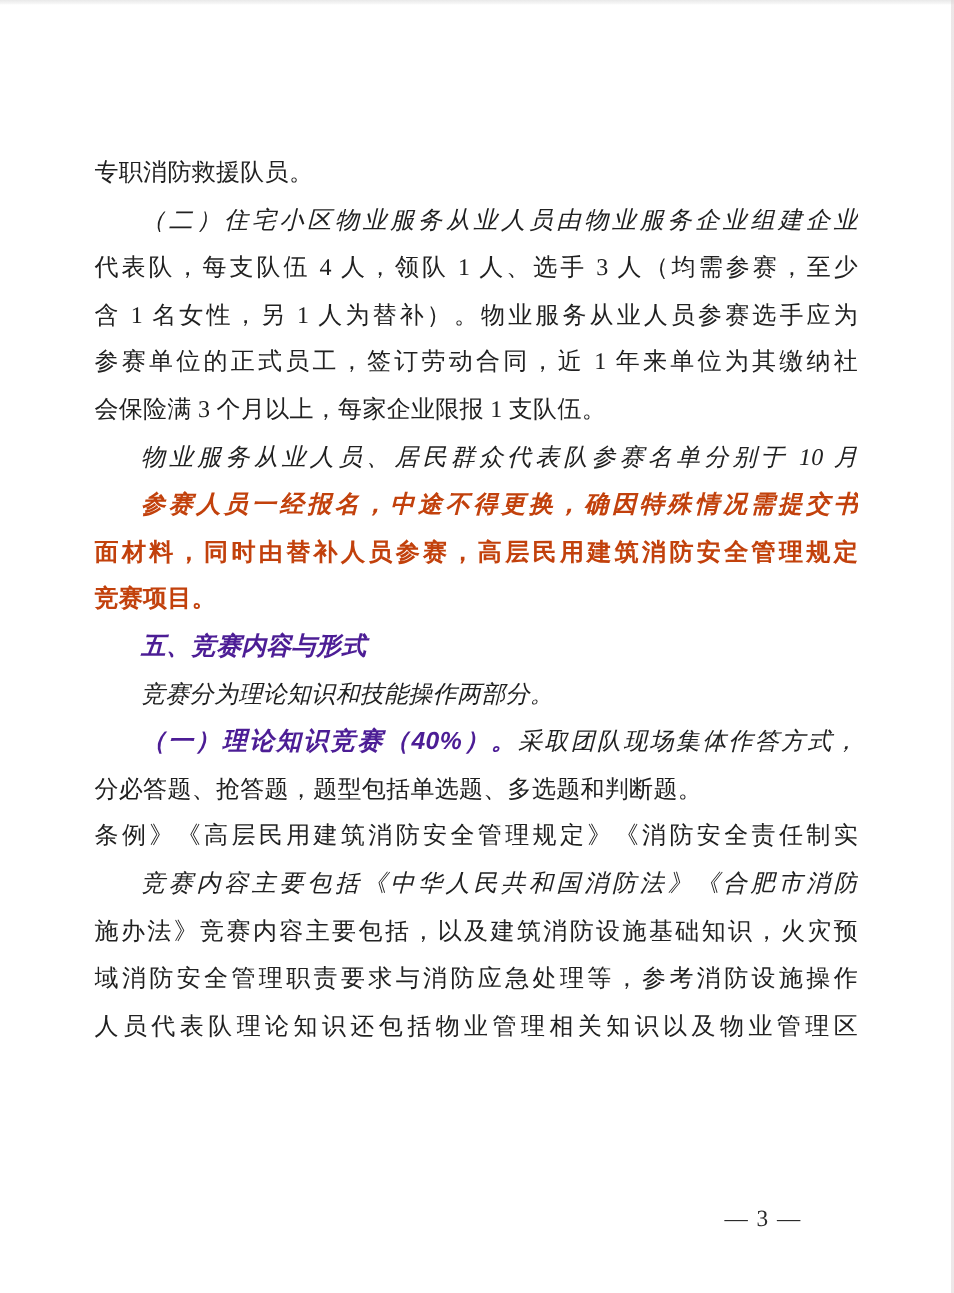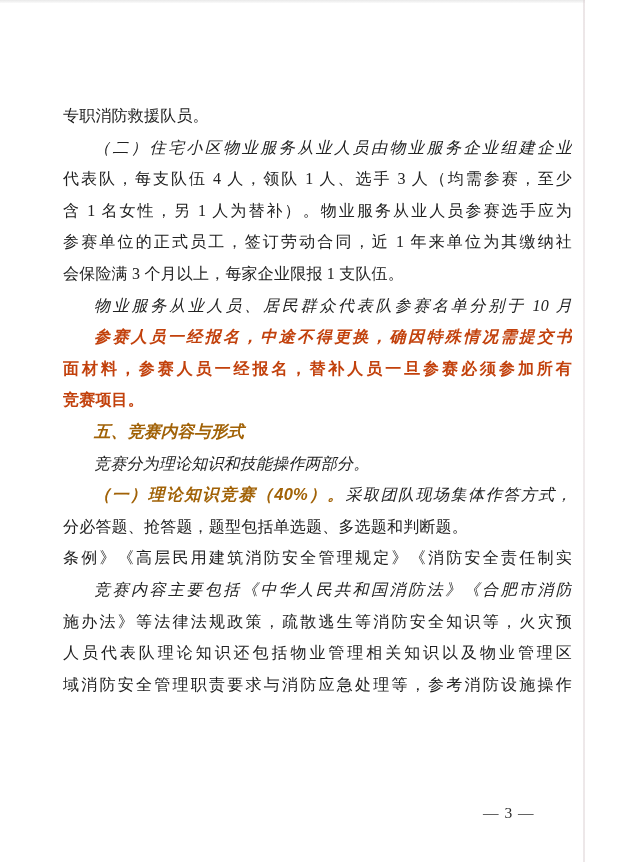--- a/index.html
+++ b/index.html
@@ -1,18 +1,18 @@
 <!DOCTYPE html>
 <html><head>
 <meta charset="utf-8">
 <style>
   html,body{margin:0;padding:0;background:#fff;}
   .page{
     position:relative;
-    width:585px;height:862px;
+    width:636px;height:862px;
     background:#ffffff;
     overflow:hidden;
     font-family:"Liberation Serif","DejaVu Serif",serif;
   }
   .scan-top-edge{
     position:absolute;top:0;left:0;width:636px;height:3px;
     background:linear-gradient(#e9e9e9,#fafafa);
   }
   .scan-right-edge{
     position:absolute;top:0;right:0;width:2px;height:862px;
@@ -30,21 +30,21 @@
     text-align:justify;text-align-last:justify;
     overflow:hidden;
   }
   .line.end{
     text-align:left;text-align-last:left;
   }
   .line.indent{text-indent:31px;font-style:italic;}
   .seg-norm{font-weight:400;}
   .seg-bold{font-weight:700;color:#c2410c;}
   .seg-hei{
-    font-weight:700;color:#a16207;
+    font-weight:700;color:#4c1d95;
     font-family:"Liberation Sans","DejaVu Sans",sans-serif;
     font-size:16.5px;
     margin-top:28px;
   }
   .page-number{
     position:absolute;
     left:483px;top:802px;width:70px;
     font-size:15.5px;line-height:22px;color:#2b2b2b;
     letter-spacing:1px;white-space:nowrap;
     font-family:"Liberation Serif","DejaVu Serif",serif;
@@ -60,27 +60,27 @@
   <div class="doc-body">
 
   <div class="line end"><span class="seg-norm">专职消防救援队员。</span></div>
       <div class="line indent"><span class="seg-norm">（二）住宅小区物业服务从业人员由物业服务企业组建企业</span></div>
       <div class="line"><span class="seg-norm">代表队，每支队伍 4 人，领队 1 人、选手 3 人（均需参赛，至少</span></div>
       <div class="line"><span class="seg-norm">含 1 名女性，另 1 人为替补）。物业服务从业人员参赛选手应为</span></div>
       <div class="line"><span class="seg-norm">参赛单位的正式员工，签订劳动合同，近 1 年来单位为其缴纳社</span></div>
       <div class="line end"><span class="seg-norm">会保险满 3 个月以上，每家企业限报 1 支队伍。</span></div>
       <div class="line indent"><span class="seg-norm">物业服务从业人员、居民群众代表队参赛名单分别于 10 月</span></div>
       <div class="line indent"><span class="seg-bold">参赛人员一经报名，中途不得更换，确因特殊情况需提交书</span></div>
-      <div class="line"><span class="seg-bold">面材料，参赛人员一经报名，替补人员一旦参赛必须参加所有</span></div>
+      <div class="line"><span class="seg-bold">面材料，同时由替补人员参赛，高层民用建筑消防安全管理规定</span></div>
       <div class="line end"><span class="seg-bold">竞赛项目。</span></div>
       <div class="line indent end"><span class="seg-hei">五、竞赛内容与形式</span></div>
       <div class="line indent end"><span class="seg-norm">竞赛分为理论知识和技能操作两部分。</span></div>
       <div class="line indent"><span class="seg-hei">（一）理论知识竞赛（40%）。</span><span class="seg-norm">采取团队现场集体作答方式，</span></div>
       <div class="line end"><span class="seg-norm">分必答题、抢答题，题型包括单选题、多选题和判断题。</span></div>
       <div class="line"><span class="seg-norm">条例》《高层民用建筑消防安全管理规定》《消防安全责任制实</span></div>
       <div class="line indent"><span class="seg-norm">竞赛内容主要包括《中华人民共和国消防法》《合肥市消防</span></div>
-      <div class="line"><span class="seg-norm">施办法》等法律法规政策，疏散逃生等消防安全知识等，火灾预</span></div>
+      <div class="line"><span class="seg-norm">施办法》竞赛内容主要包括，以及建筑消防设施基础知识，火灾预</span></div>
+      <div class="line"><span class="seg-norm">域消防安全管理职责要求与消防应急处理等，参考消防设施操作</span></div>
       <div class="line"><span class="seg-norm">人员代表队理论知识还包括物业管理相关知识以及物业管理区</span></div>
-      <div class="line"><span class="seg-norm">域消防安全管理职责要求与消防应急处理等，参考消防设施操作</span></div>
     </div>
 
   <div class="page-number">— 3 —</div>
 </div>
 
 </body></html>

